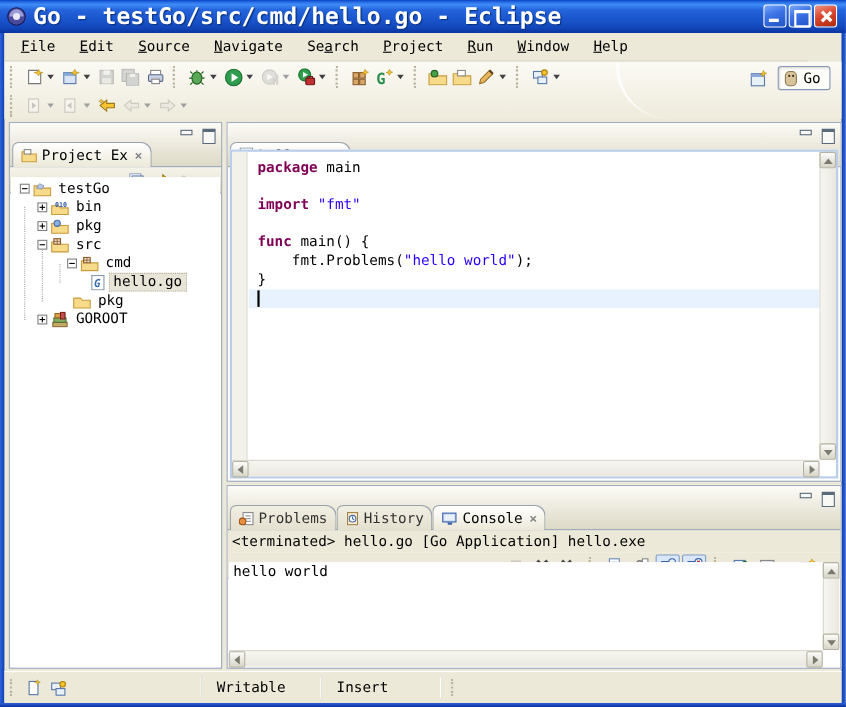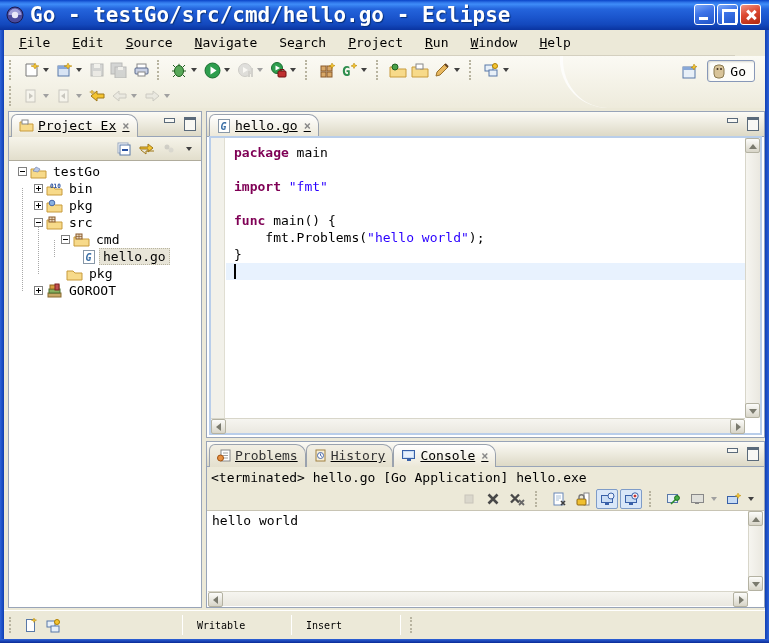--- a/index.html
+++ b/index.html
@@ -37,22 +37,22 @@
   .dis{opacity:.38;filter:grayscale(80%);}
   .dd{width:0;height:0;border-left:3px solid transparent;border-right:3px solid transparent;border-top:4px solid #404040;margin:0 4px 0 1px;}
   .dd.dis2{border-top-color:#A0A0A0;}
   .persp{position:absolute;right:10px;top:4px;display:flex;align-items:flex-start;gap:6px;}
   .persp-btn{display:flex;align-items:center;gap:4px;padding:2px 8px 2px 4px;background:#FDFDFA;
     border:1px solid #8898B8;border-radius:3px;box-shadow:inset 1px 1px 2px #D8D8D0;}
   .swoosh{position:absolute;right:145px;top:0;width:60px;height:52px;border-left:3px solid #FFFFFF;
     border-radius:0 0 0 48px;opacity:.8;}
   
   .panel{background:#FFFFFF;border:1px solid #98A4B8;}
-  .tabrow{height:25px;background:linear-gradient(#FCFBF6,#DDD9C6);border-bottom:1px solid #98A4B8;
-    display:flex;align-items:center;padding-left:2px;position:relative;text-decoration:underline;}
+  .tabrow{height:40px;background:linear-gradient(#FCFBF6,#DDD9C6);border-bottom:1px solid #98A4B8;
+    display:flex;align-items:flex-end;padding-left:2px;position:relative;}
   .vtab{height:23px;display:flex;align-items:center;gap:4px;padding:0 7px;font-size:13px;
     border:1px solid #9AA2AE;border-bottom:none;border-radius:6px 10px 0 0;
     background:linear-gradient(#FFFFFF,#ECE8D8);position:relative;top:1px;white-space:nowrap;}
   .vtab.inactive{background:linear-gradient(#F2EFE4,#E4E0CE);color:#333;}
   .tabx{color:#888;font-size:12px;font-weight:bold;margin-left:2px;}
   .pminmax{position:absolute;right:4px;top:4px;display:flex;gap:5px;}
   .pmin,.pmax{width:15px;height:13px;position:relative;}
   .pmin::after{content:"";position:absolute;left:2px;top:2px;width:9px;height:3px;background:#F8F8F4;border:1px solid #5A6A7A;}
   .pmax::after{content:"";position:absolute;left:2px;top:1px;width:10px;height:10px;background:#F8F8F4;border:1px solid #5A6A7A;border-top-width:3px;}
   
@@ -86,21 +86,21 @@
   .arr.rt{left:5px;top:3px;border-left:5px solid #7A7A6E;border-right:none;}
   
   .coninfo{height:20px;display:flex;align-items:center;padding-left:4px;background:#ECE9D8;font-size:13px;white-space:nowrap;}
   .contools{height:24px;background:#ECE9D8;display:flex;align-items:center;justify-content:flex-end;padding-right:6px;gap:2px;border-bottom:1px solid #C8C4B4;}
   .toggled{background:#D9E7F8;border:1px solid #7E9CC8;border-radius:2px;}
   .conbody{position:absolute;left:1px;right:1px;bottom:1px;top:69px;background:#fff;}
   .conout{position:absolute;left:4px;top:2px;font-size:13px;white-space:pre;}
   
   .statusbar{left:4px;top:610px;width:761px;height:29px;background:#ECE9D8;border-top:1px solid #FFFFFF;display:flex;align-items:center;}
   .sdiv{width:1px;height:20px;background:#ACA899;border-right:1px solid #FFF;margin:0 4px;}
-  .sfield{padding:0 10px;font-size:10px;}
+  .sfield{padding:0 10px;font-size:13px;}
   svg{display:block;}
 </style>
 </head>
 <body>
 
 <div id="win">
 
   <div class="abs frame-l"></div>
   <div class="abs frame-r"></div>
   <div class="abs frame-b"></div>

